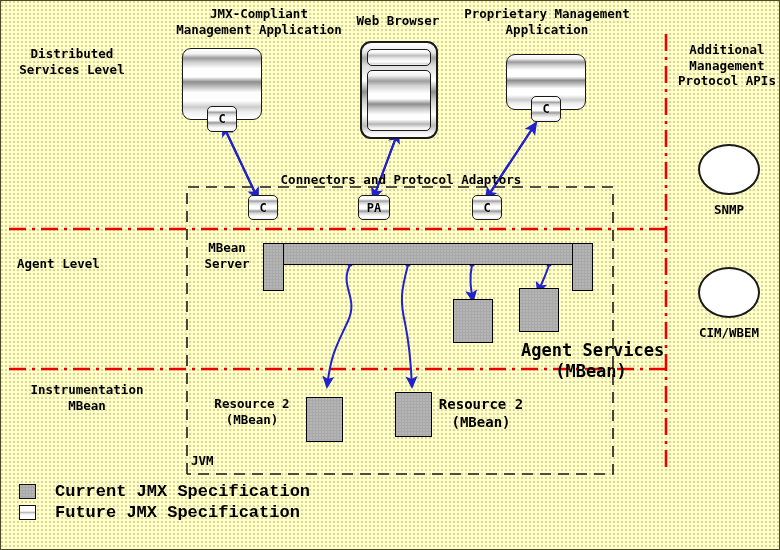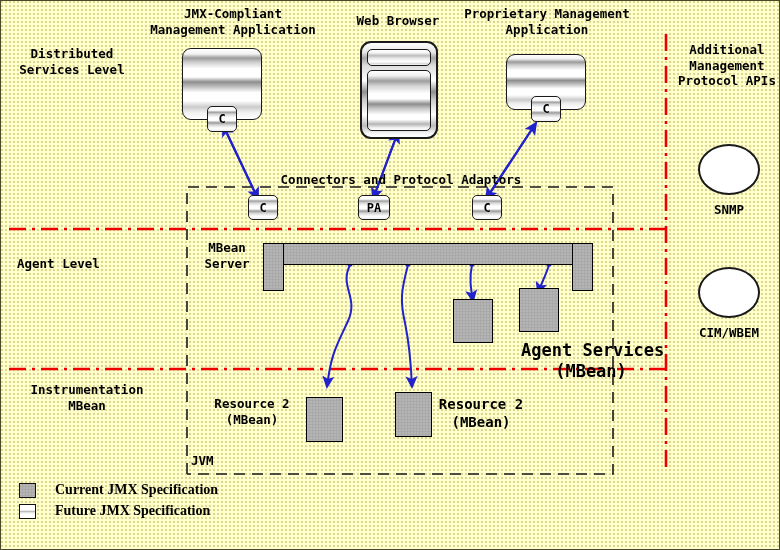--- a/index.html
+++ b/index.html
@@ -134,23 +134,23 @@
       radial-gradient(circle at 1px 1px, rgba(255,255,255,0.32) 0.6px, transparent 0.8px);
     background-size: 3px 3px;
   }
   .sw-future {
     background:
       linear-gradient(to bottom, #ffffff 0%, #ffffff 38%, #bdbdbd 50%,
         #ededed 60%, #ffffff 74%, #ffffff 100%);
   }
   .sw-jsr { background: #ffffff; }
   .legend-text {
-    font-family: Liberation Serif, serif;
+    font-family: Liberation Mono, monospace;
     font-weight: bold;
-    font-size: 14px;
+    font-size: 17px;
     color: #000;
     white-space: pre;
   }
 
   .circle {
     position: absolute;
     border: 2px solid #1a1a1a;
     border-radius: 50%;
     background: #ffffff;
     box-sizing: border-box;
@@ -198,21 +198,21 @@
       <circle cx="548" cy="263" r="2.6" fill="#2222cc" stroke="none"></circle>
     </g>
   </svg>
 
   <div class="lbl c" style="left:6px; top:45px; width:130px; font-size:12.5px;">Distributed
 Services Level</div>
   <div class="lbl l" style="left:16px; top:255px; width:150px; font-size:12.5px;">Agent Level</div>
   <div class="lbl c" style="left:6px; top:381px; width:160px; font-size:12.5px;">Instrumentation
 MBean</div>
 
-  <div class="lbl c" style="left:132px; top:5px; width:200px; font-size:12.5px;">JMX-Compliant
+  <div class="lbl c" style="left:158px; top:5px; width:200px; font-size:12.5px;">JMX-Compliant
 Management Application</div>
   <div class="app-icon" style="left:181px; top:47px; width:80px; height:72px;"></div>
   <div class="chip" style="left:206px; top:105px; width:30px; height:26px; font-size:12px;">C</div>
 
   <div class="lbl c" style="left:322px; top:12px; width:150px; font-size:12.5px;">Web Browser</div>
   <div class="browser-icon" style="left:359px; top:40px; width:78px; height:98px;"></div>
   <div class="browser-bar" style="left:366px; top:48px; width:64px; height:17px;"></div>
   <div class="browser-body" style="left:366px; top:69px; width:64px; height:61px;"></div>
 
   <div class="lbl c" style="left:441px; top:5px; width:210px; font-size:12.5px;">Proprietary Management

